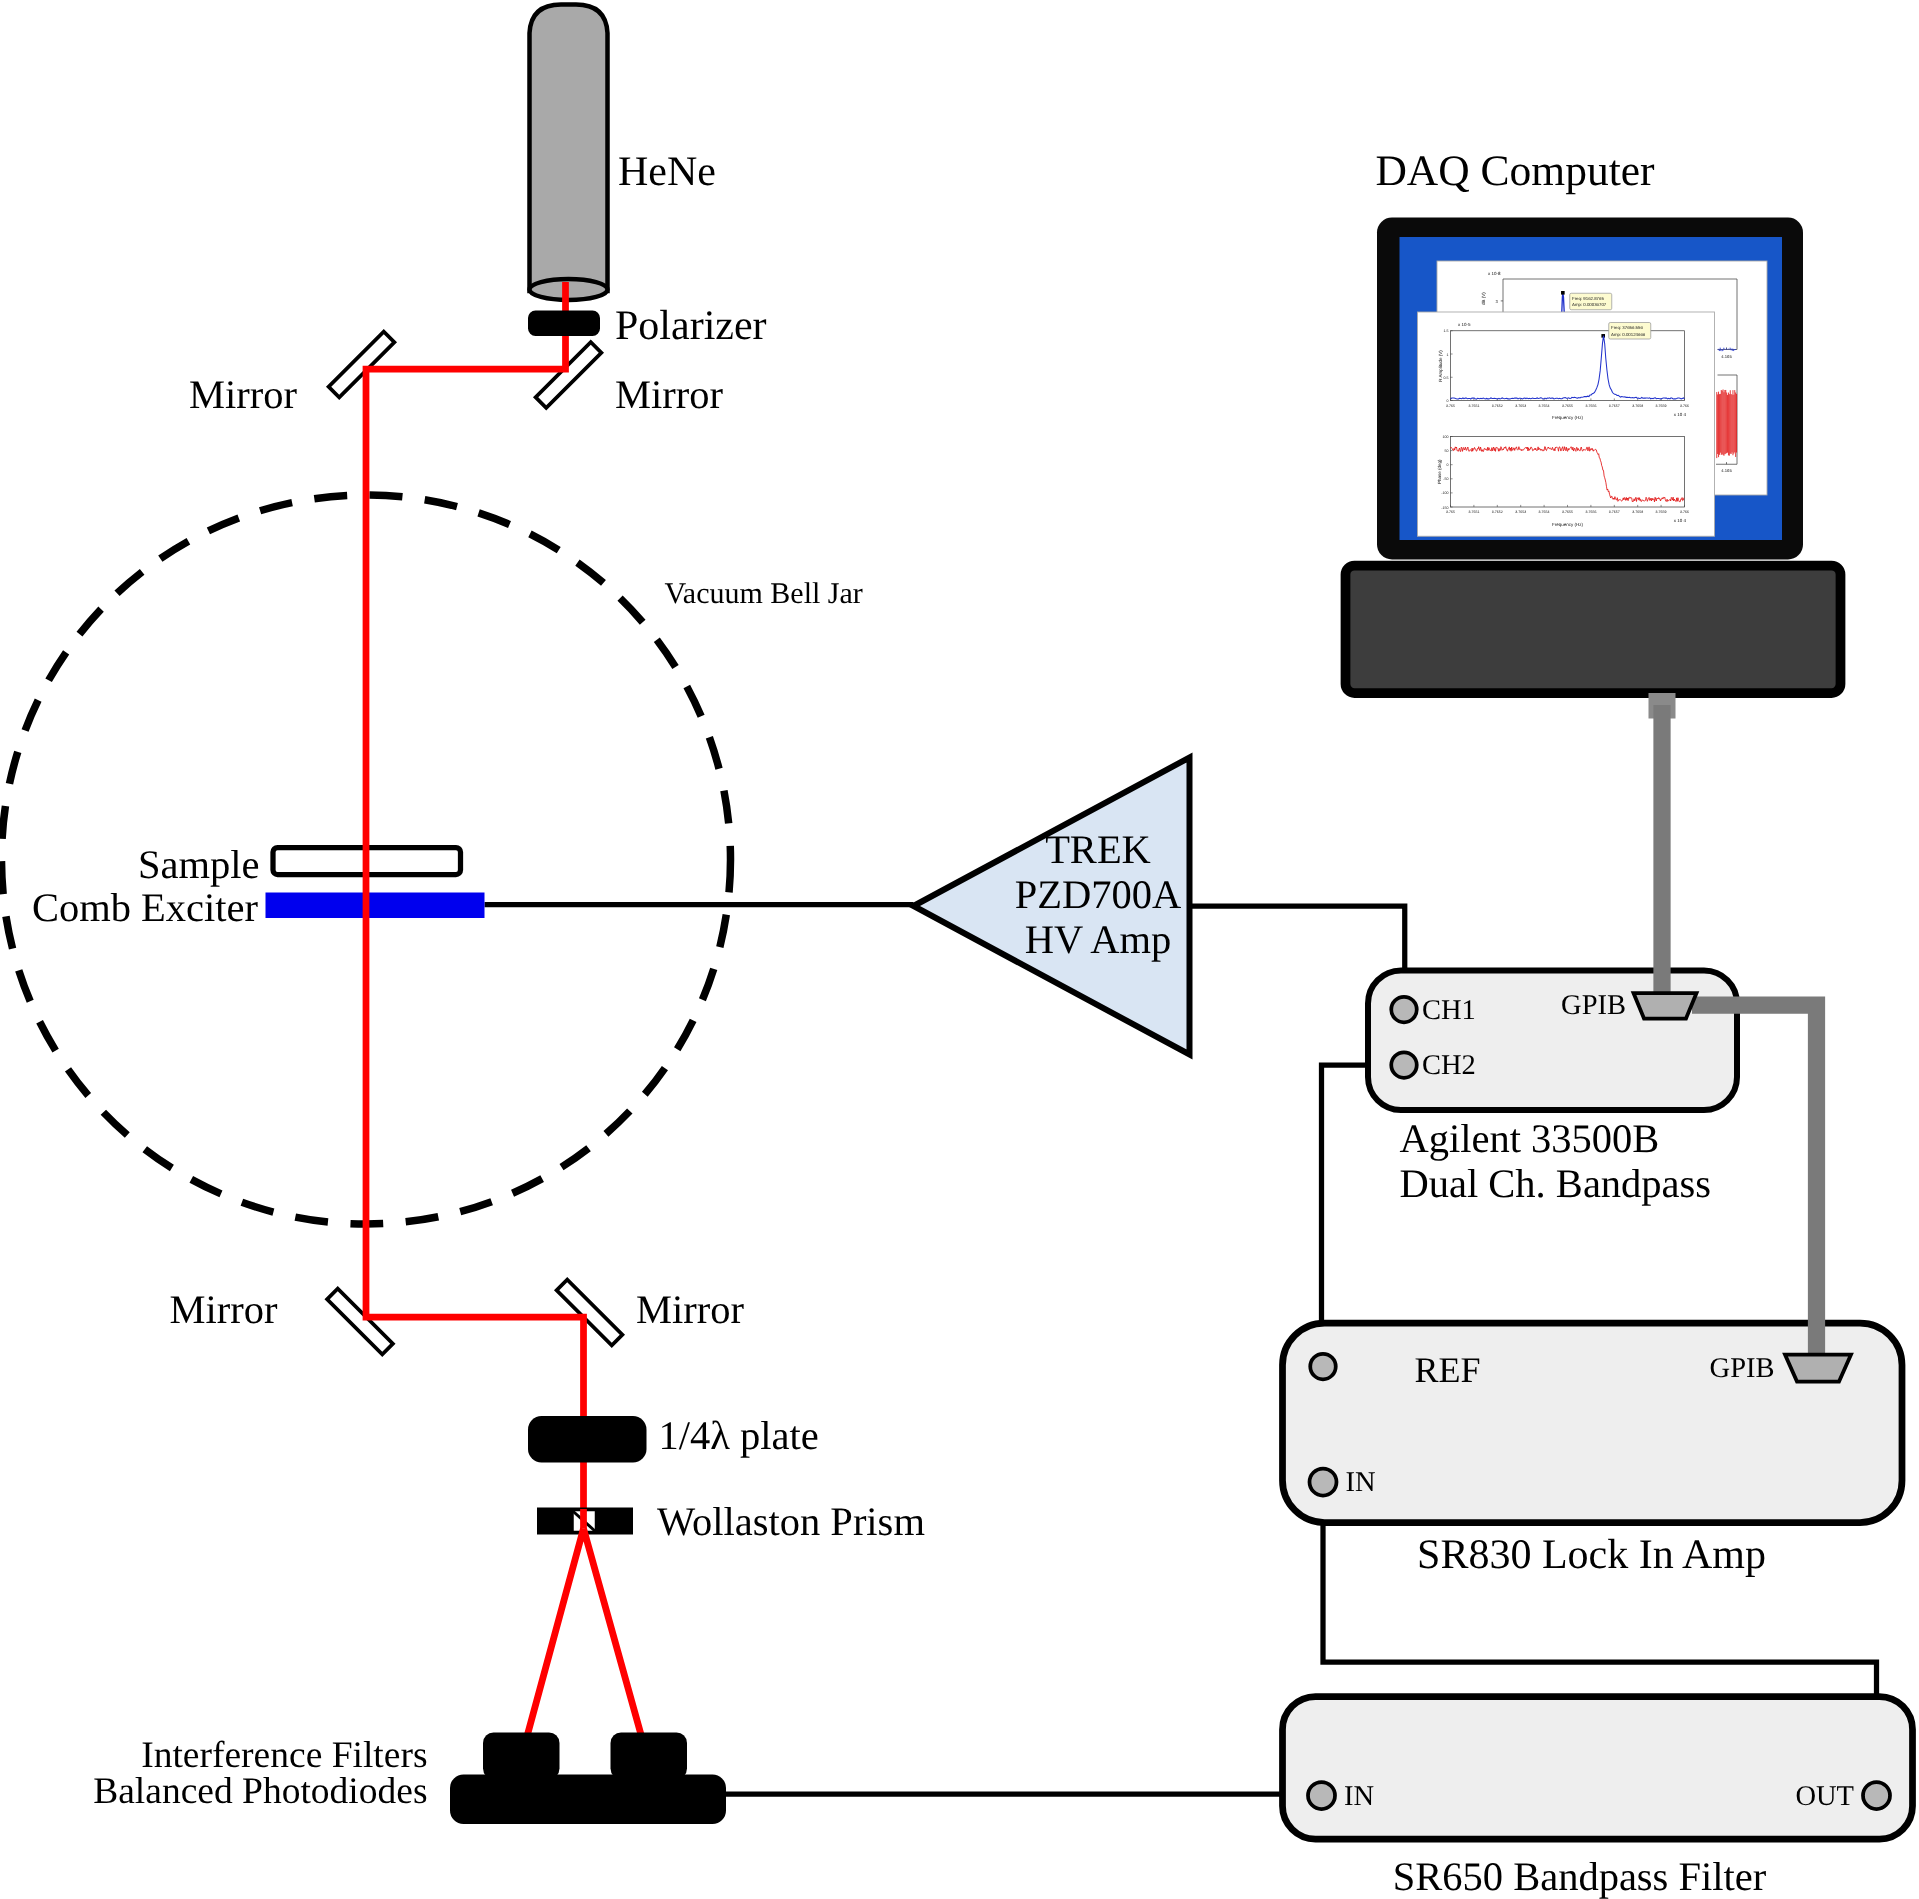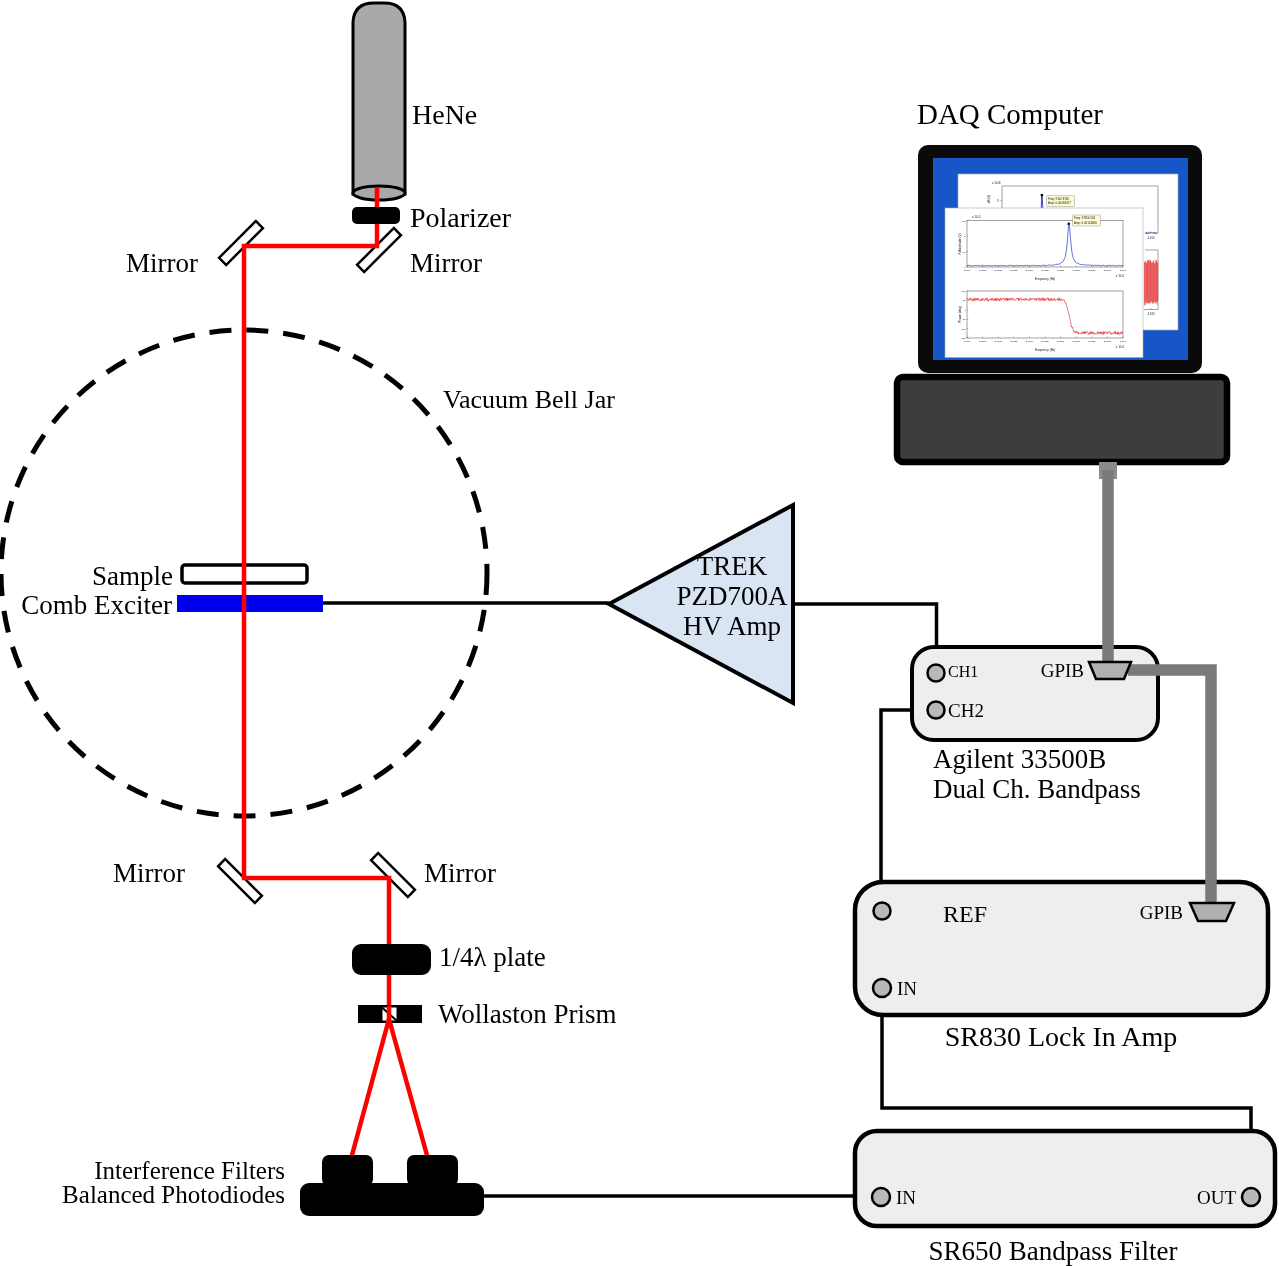--- a/index.html
+++ b/index.html
@@ -240,33 +240,33 @@
   <circle cx="882" cy="911" r="8.5" fill="#b8b8b8" stroke="#000" stroke-width="2.5"></circle>
   <circle cx="882" cy="988" r="9" fill="#b8b8b8" stroke="#000" stroke-width="2.5"></circle>
   <circle cx="881" cy="1197" r="9" fill="#b8b8b8" stroke="#000" stroke-width="2.5"></circle>
   <circle cx="1251" cy="1197" r="9" fill="#b8b8b8" stroke="#000" stroke-width="2.5"></circle>
 </svg>
 
 <div class="lbl" style="left:412px;top:99px;font-size:28px;">HeNe</div>
 <div class="lbl" style="left:410px;top:202px;font-size:28px;">Polarizer</div>
 <div class="lbl" style="left:126px;top:248px;font-size:27px;">Mirror</div>
 <div class="lbl" style="left:410px;top:248px;font-size:27px;">Mirror</div>
-<div class="lbl" style="left:443px;top:385px;font-size:26px;">Vacuum Bell Jar</div>
+<div class="lbl" style="left:443px;top:385px;font-size:20px;">Vacuum Bell Jar</div>
 <div class="lbl right" style="left:20px;top:561px;width:153px;font-size:27px;text-align:right;">Sample</div>
 <div class="lbl right" style="left:20px;top:590px;width:152px;font-size:27px;">Comb Exciter</div>
 
 <div class="lbl center" style="left:652px;top:551px;width:160px;font-size:27px;line-height:30px;">
   <div>TREK</div>
   <div>PZD700A</div>
   <div>HV Amp</div>
 </div>
 
 <div class="lbl center" style="left:880px;top:98px;width:260px;font-size:29px;">DAQ Computer</div>
 
-<div class="lbl" style="left:948px;top:663px;font-size:16px;">CH1</div>
+<div class="lbl" style="left:948px;top:663px;font-size:19px;">CH1</div>
 <div class="lbl" style="left:948px;top:700px;font-size:19px;">CH2</div>
 <div class="lbl right" style="left:1014px;top:660px;width:70px;font-size:19px;">GPIB</div>
 <div class="lbl" style="left:933px;top:744px;font-size:27px;line-height:30px;">
   <div>Agilent 33500B</div>
   <div>Dual Ch. Bandpass</div>
 </div>
 
 <div class="lbl" style="left:895px;top:901px;font-size:24px;margin-left:48px;">REF</div>
 <div class="lbl" style="left:897px;top:978px;font-size:19px;">IN</div>
 <div class="lbl right" style="left:1113px;top:902px;width:70px;font-size:19px;">GPIB</div>

